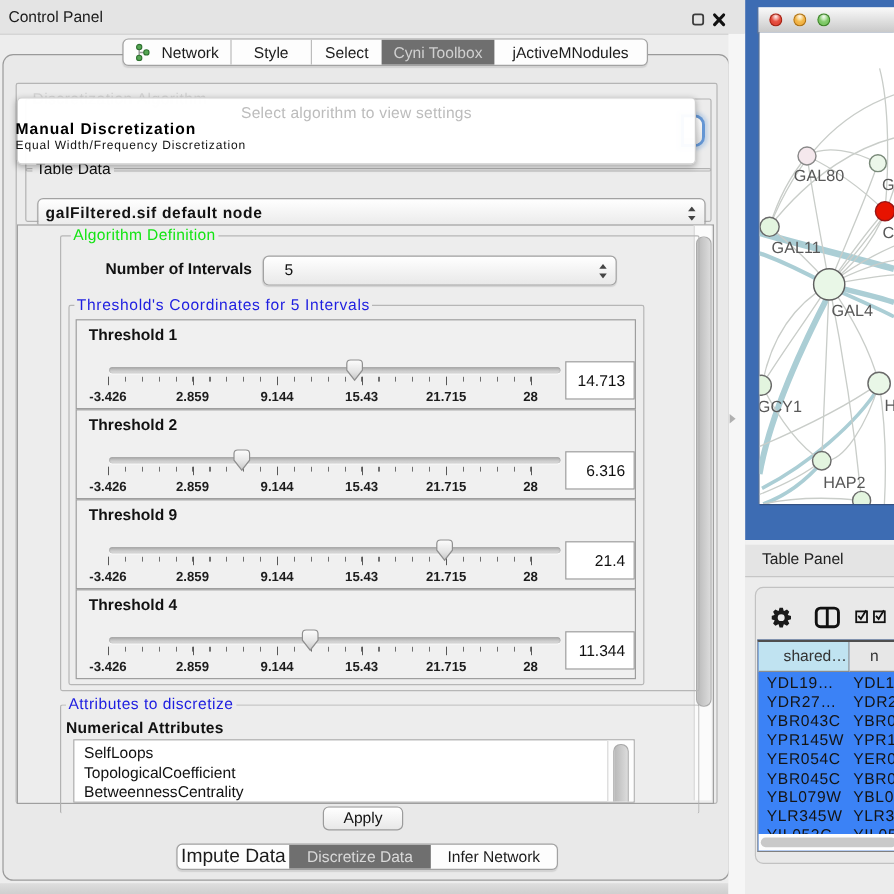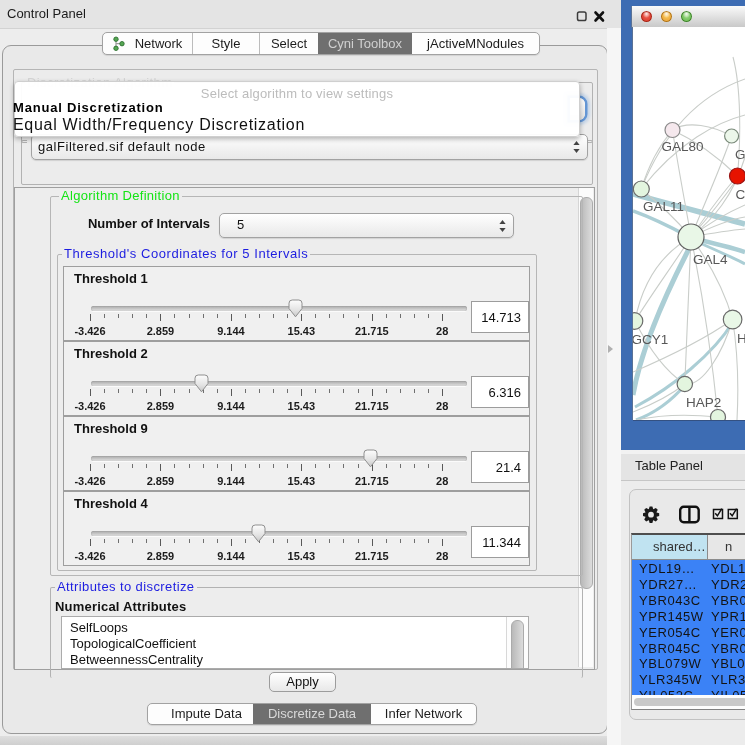--- a/index.html
+++ b/index.html
@@ -41,21 +41,21 @@
 
 <div class="abs" style="left:13px;top:69px;width:583px;height:599px;background:#ececec;border:1px solid #b5b5b5;border-radius:2px;"></div>
 
 <div class="gbox" style="left:21px;top:82px;width:570px;height:59px;"></div>
 <div class="abs" style="left:25px;top:75px;font-size:13px;color:#d4d4d4;background:#ececec;padding:0 2px;letter-spacing:0.4px;">Discretization Algorithm</div>
 
 <div class="abs" style="left:570px;top:98px;width:15px;height:22px;border-radius:0 6px 6px 0;background:linear-gradient(#fff,#e2e2e2);box-shadow:0 0 0 2.5px rgba(90,143,210,.9), 0 0 3px 4.5px rgba(120,165,220,.35);"></div>
 
 <div class="gbox" style="left:21px;top:140px;width:570px;height:43px;"></div>
 <div class="abs" style="left:27px;top:133px;font-size:13px;color:#111;background:#ececec;padding:0 3px;">Table Data</div>
-<div class="combo" style="left:31px;top:134px;width:555px;height:24px;">
+<div class="combo" style="left:31px;top:165px;width:555px;height:24px;font-weight:bold;">
   <span style="position:absolute;left:6px;top:4px;letter-spacing:0.55px;">galFiltered.sif default node</span>
   <svg class="ar" viewBox="0 0 7 12">
         <path d="M3.5 0 L6.6 4 H0.4 Z" fill="#444"></path>
         <path d="M3.5 12 L6.6 8 H0.4 Z" fill="#444"></path>
       </svg>
 </div>
 
 <div class="abs" style="left:14px;top:187px;width:579px;height:481px;background:#ededed;border:1px solid #9f9f9f;"></div>
 
 <div class="abs" style="left:578px;top:188px;width:14px;height:479px;background:#fbfbfb;border-left:1px solid #d5d5d5;"></div>
@@ -174,36 +174,36 @@
 <div class="abs" style="left:55px;top:599px;font-size:13px;font-weight:700;color:#111;letter-spacing:0.2px;">Numerical Attributes</div>
 <div class="abs" style="left:61px;top:616px;width:466px;height:51px;background:#fff;border:1px solid #ababab;overflow:hidden;">
   <div style="position:absolute;left:8px;top:3px;font-size:13px;color:#111;line-height:16.2px;">SelfLoops<br>TopologicalCoefficient<br>BetweennessCentrality</div>
   <div style="position:absolute;right:0;top:0;width:21px;height:51px;background:#fdfdfd;border-left:1px solid #d8d8d8;"></div>
   <div style="position:absolute;right:4px;top:3px;width:11px;height:60px;background:linear-gradient(90deg,#b9b9b9,#dcdcdc);border:1px solid #ababab;border-radius:6px;"></div>
 </div>
 
 <div class="abs" style="left:269px;top:672px;width:65px;height:18px;border:1px solid #9c9c9c;border-radius:5px;background:linear-gradient(#ffffff,#e8e8e8);text-align:center;line-height:18px;font-size:13px;color:#111;">Apply</div>
 
 <div class="abs" style="left:147px;top:703px;height:20px;background:#fdfdfd;border:1px solid #a2a2a2;border-radius:5px;overflow:hidden;white-space:nowrap;box-shadow:0 1px 1px rgba(0,0,0,.1);font-size:0;">
-  <span class="tabtxt" style="width:93px;padding:0;text-align:center;line-height:20px;font-size:13px;margin-left:12px;">Impute Data</span><span class="tabtxt" style="width:118px;padding:0;text-align:center;background:#6f6f6f;color:#d9d9d9;line-height:20px;font-size:13px;">Discretize Data</span><span class="tabtxt" style="width:105px;padding:0;text-align:center;line-height:20px;font-size:13px;">Infer Network</span>
+  <span class="tabtxt" style="width:93px;padding:0;text-align:center;line-height:20px;font-size:16px;">Impute Data</span><span class="tabtxt" style="width:118px;padding:0;text-align:center;background:#6f6f6f;color:#d9d9d9;line-height:20px;font-size:13px;">Discretize Data</span><span class="tabtxt" style="width:105px;padding:0;text-align:center;line-height:20px;font-size:13px;">Infer Network</span>
 </div>
 
 <div class="abs" style="left:86px;top:31.5px;height:21px;background:#fdfdfd;border:1px solid #a2a2a2;border-radius:5px;overflow:hidden;white-space:nowrap;box-shadow:0 1px 1px rgba(0,0,0,.1);font-size:0;margin-left:16px;">
   <span class="tabtxt" style="width:89px;padding:0 0 0 0;text-align:center;position:relative;line-height:21px;font-size:13px;"><svg style="position:absolute;left:9px;top:3.5px;" width="14" height="15" viewBox="0 0 14 15">
       <path d="M4 3.5 V12 M4 7.7 H10" stroke="#9a9a9a" stroke-width="1.2" fill="none"></path>
       <circle cx="4" cy="3.2" r="2.2" fill="#55a653" stroke="#2e7030" stroke-width="0.9"></circle>
       <circle cx="10" cy="7.7" r="2.2" fill="#55a653" stroke="#2e7030" stroke-width="0.9"></circle>
       <circle cx="4" cy="12.3" r="2.2" fill="#55a653" stroke="#2e7030" stroke-width="0.9"></circle>
     </svg><span style="padding-left:22px;">Network</span></span><span class="sep"></span><span class="tabtxt" style="width:66px;padding:0;text-align:center;line-height:21px;font-size:13px;">Style</span><span class="sep"></span><span class="tabtxt" style="width:58px;padding:0;text-align:center;line-height:21px;font-size:13px;">Select</span><span class="tabtxt" style="width:94px;padding:0;text-align:center;background:#6f6f6f;color:#d0d0d0;line-height:21px;font-size:13px;">Cyni Toolbox</span><span class="tabtxt" style="width:127px;padding:0;text-align:center;line-height:21px;font-size:13px;">jActiveMNodules</span>
 </div>
 
 <div class="abs" style="left:14px;top:81px;width:564px;height:54px;background:rgba(255,255,255,0.96);border:1px solid #cfcfcf;border-radius:4px;box-shadow:0 2px 5px rgba(0,0,0,0.3);">
   <div style="position:absolute;left:0;top:4px;width:100%;text-align:center;font-size:13px;color:#bcbcbc;letter-spacing:0.2px;">Select algorithm to view settings</div>
   <div style="position:absolute;left:-2px;top:17.5px;font-size:13px;font-weight:700;color:#000;letter-spacing:0.8px;">Manual Discretization</div>
-  <div style="position:absolute;left:-2px;top:33.5px;font-size:16px;color:#111;letter-spacing:0.7px;">Equal Width/Frequency Discretization</div>
+  <div style="position:absolute;left:-2px;top:33.5px;font-size:10px;color:#111;letter-spacing:0.7px;">Equal Width/Frequency Discretization</div>
 </div>
 
 <div class="abs" style="left:0;top:736px;width:607px;height:9px;background:linear-gradient(#dedede,#cfcfcf);"></div>
 
 <div class="abs" style="left:607px;top:28px;width:14px;height:717px;background:#f6f6f6;"></div>
 <div class="abs" style="left:607px;top:0;width:14px;height:28px;background:#e4e4e4;"></div>
 <div class="abs" style="left:608px;top:345px;width:0;height:0;border-top:4px solid transparent;border-bottom:4px solid transparent;border-left:5px solid #b0b0b0;"></div>
 
 <div class="abs" style="left:621px;top:0;width:124px;height:450px;background:#3d6cb3;"></div>
 

